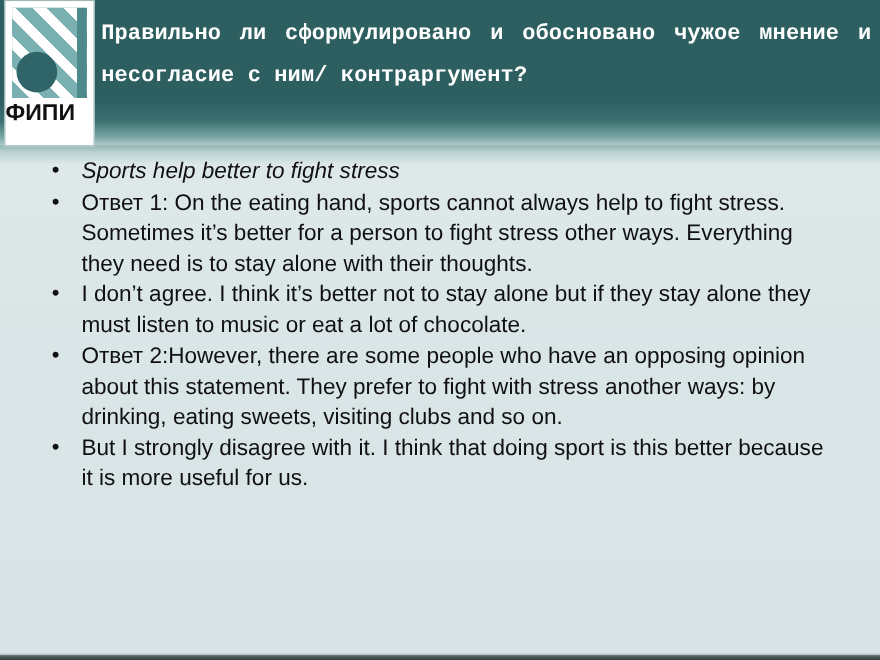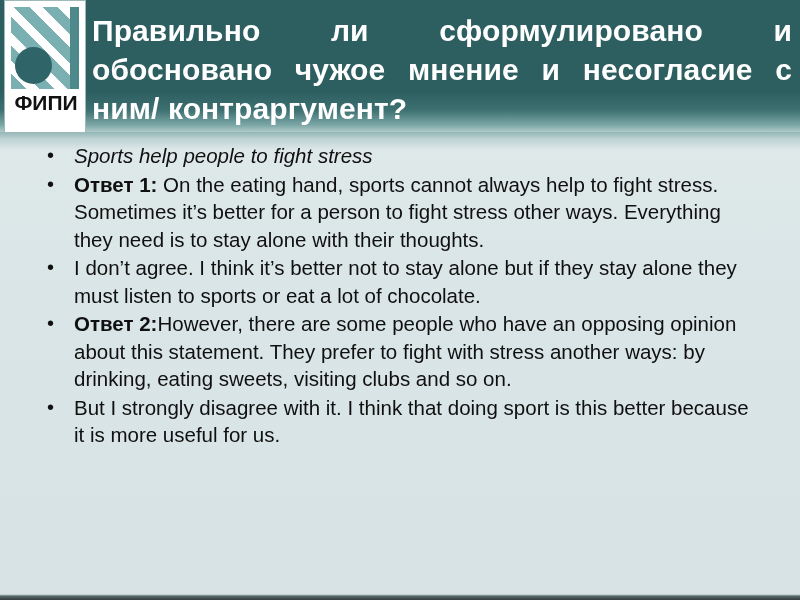--- a/index.html
+++ b/index.html
@@ -78,37 +78,37 @@
   #logo-right-bar {
     position:absolute;
     right:0; top:0;
     width:9px; height:100%;
     background:#4e8a8c;
   }
   #logo-text {
     position:absolute;
     left:0; top:90px;
     width:82px;
-    text-align:center;
+    text-align:left;
     font-family:"Liberation Sans", sans-serif;
     font-weight:700;
     font-size:21px;
     letter-spacing:0px;
     color:#111;
   }
 
   
   #title {
     position:absolute;
     left:92px; top:11px;
     width:700px;
     color:#ffffff;
-    font-family:Liberation Sans, sans-serif;
+    font-family:Liberation Mono, monospace;
     font-weight:700;
-    font-size:30px;
+    font-size:20px;
     line-height:39px;
     text-align:justify;
     text-align-last:left;
     letter-spacing:0.1px;
   }
 
   
   #body-list {
     position:absolute;
     left:36px; top:142px;
@@ -124,21 +124,21 @@
     margin-bottom:1px;
   }
   .bullet-dot {
     position:absolute;
     left:11px; top:0;
     font-size:20px;
     line-height:27.5px;
   }
   .bullet-text { display:block; }
   .italic { font-style:italic; }
-  .lead { font-weight:700;margin-top:35px; }
+  .lead { font-weight:400;margin-top:35px; }
 
   
   #bottom-rule {
     position:absolute;
     left:0; bottom:0;
     width:800px; height:5px;
     background:linear-gradient(to bottom,#9fb1b2 0px,#5e6d6e 1px,#44514f 3px,#33403f 5px);
   }
   #bottom-hairline {
     position:absolute;
@@ -163,31 +163,31 @@
     </div>
     <div id="logo-text">ФИПИ</div>
   </div>
 
   <h1 id="title">Правильно ли сформулировано и обосновано чужое мнение и несогласие с ним/ контраргумент?</h1>
 
   <div id="body-list">
 
     <div class="bullet-row">
       <span class="bullet-dot">•</span>
-      <span class="bullet-text italic">Sports help people to fight stress</span>
+      <span class="bullet-text italic">Sports help better to fight stress</span>
     </div>
 
     <div class="bullet-row">
       <span class="bullet-dot">•</span>
       <span class="bullet-text"><span class="lead">Ответ 1:</span><span> On the eating hand, sports cannot always help to fight stress. Sometimes it’s better for a person to fight stress other ways. Everything they need is to stay alone with their thoughts.</span></span>
     </div>
 
     <div class="bullet-row">
       <span class="bullet-dot">•</span>
-      <span class="bullet-text">I don’t agree. I think it’s better not to stay alone but if they stay alone they must listen to sports or eat a lot of chocolate.</span>
+      <span class="bullet-text">I don’t agree. I think it’s better not to stay alone but if they stay alone they must listen to music or eat a lot of chocolate.</span>
     </div>
 
     <div class="bullet-row">
       <span class="bullet-dot">•</span>
       <span class="bullet-text"><span class="lead">Ответ 2:</span><span>However, there are some people who have an opposing opinion about this statement. They prefer to fight with stress another ways: by  drinking, eating sweets, visiting clubs and so on.</span></span>
     </div>
 
     <div class="bullet-row">
       <span class="bullet-dot">•</span>
       <span class="bullet-text">But I strongly disagree with it. I think that doing sport is this better because it is more useful for us.</span>

